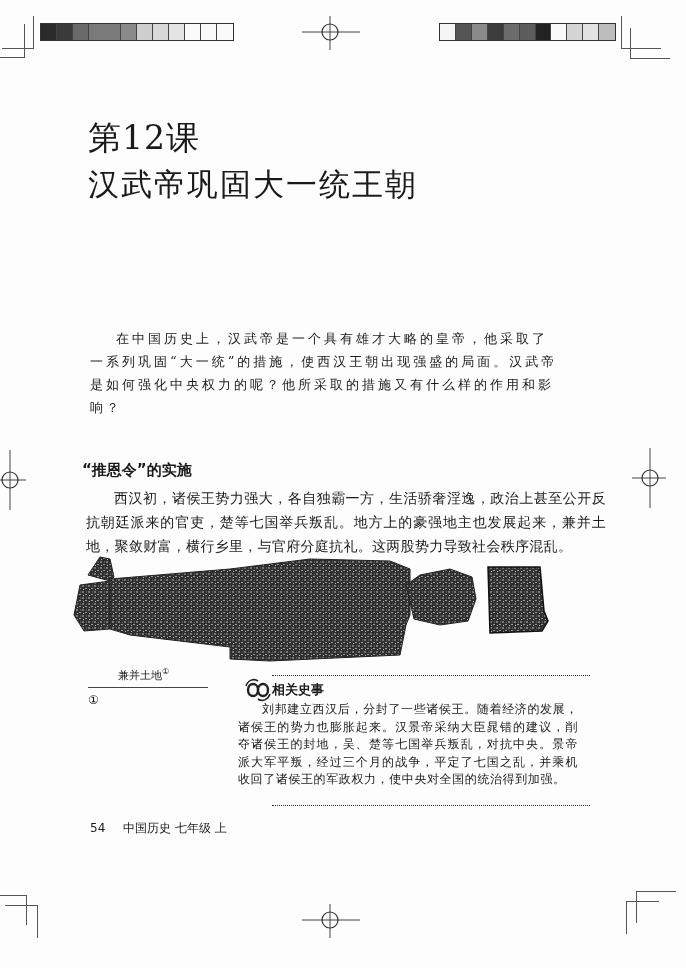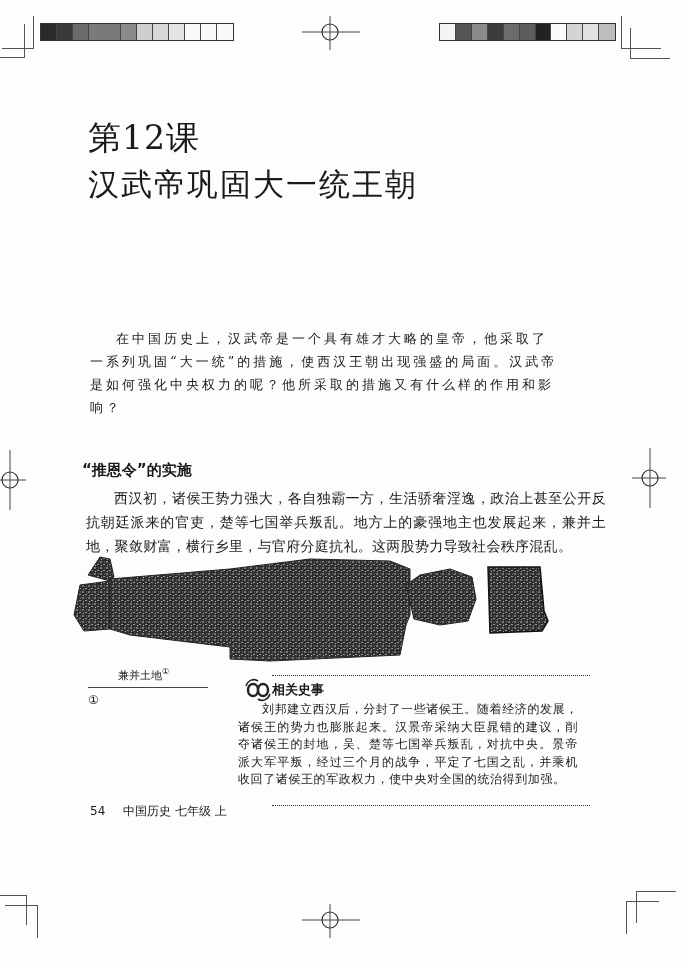--- a/index.html
+++ b/index.html
@@ -37,21 +37,21 @@
   .footnote .txt { margin-left: 16px; }
 
   .box-top, .box-bot { position: absolute; left: 272px; width: 318px; border-top: 1px dotted #333; height: 0; }
   .box-top { top: 675px; }
   .box-bot { top: 805px; }
   .related-icon { left: 244px; top: 678px; width: 28px; height: 24px; }
   .related-title { left: 272px; top: 681px; font-size: 13px; font-weight: bold; font-family: "DejaVu Sans", sans-serif; }
   .related-text { left: 238px; top: 701px; width: 340px; font-size: 12px; line-height: 17.5px; font-family: "DejaVu Serif", serif; letter-spacing: 0.6px; }
   .related-text p { margin: 0; text-indent: 24px; text-align: justify; }
 
-  .page-footer { left: 90px; top: 803px; font-size: 12px; font-family: "DejaVu Sans", sans-serif; }
+  .page-footer { left: 90px; top: 820px; font-size: 12px; font-family: "DejaVu Sans", sans-serif; }
   .page-footer .pn { margin-right: 14px; }
 </style>
 </head>
 <body>
 
 <div>
   <div class="mark-line" style="left:33px;top:16px;width:1px;height:33px;"></div>
   <div class="mark-line" style="left:2px;top:48px;width:32px;height:1px;"></div>
   <div class="mark-line" style="left:24px;top:24px;width:1px;height:34px;"></div>
   <div class="mark-line" style="left:0px;top:57px;width:25px;height:1px;"></div>

